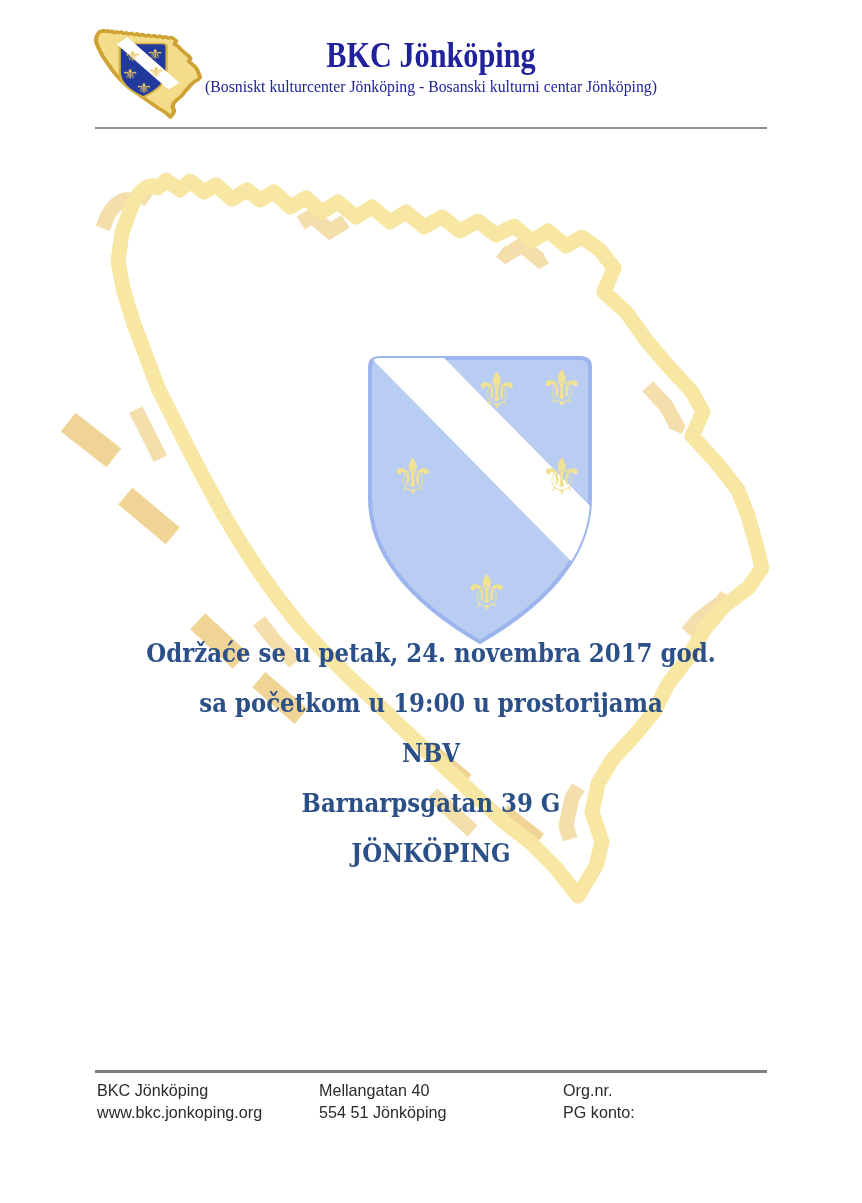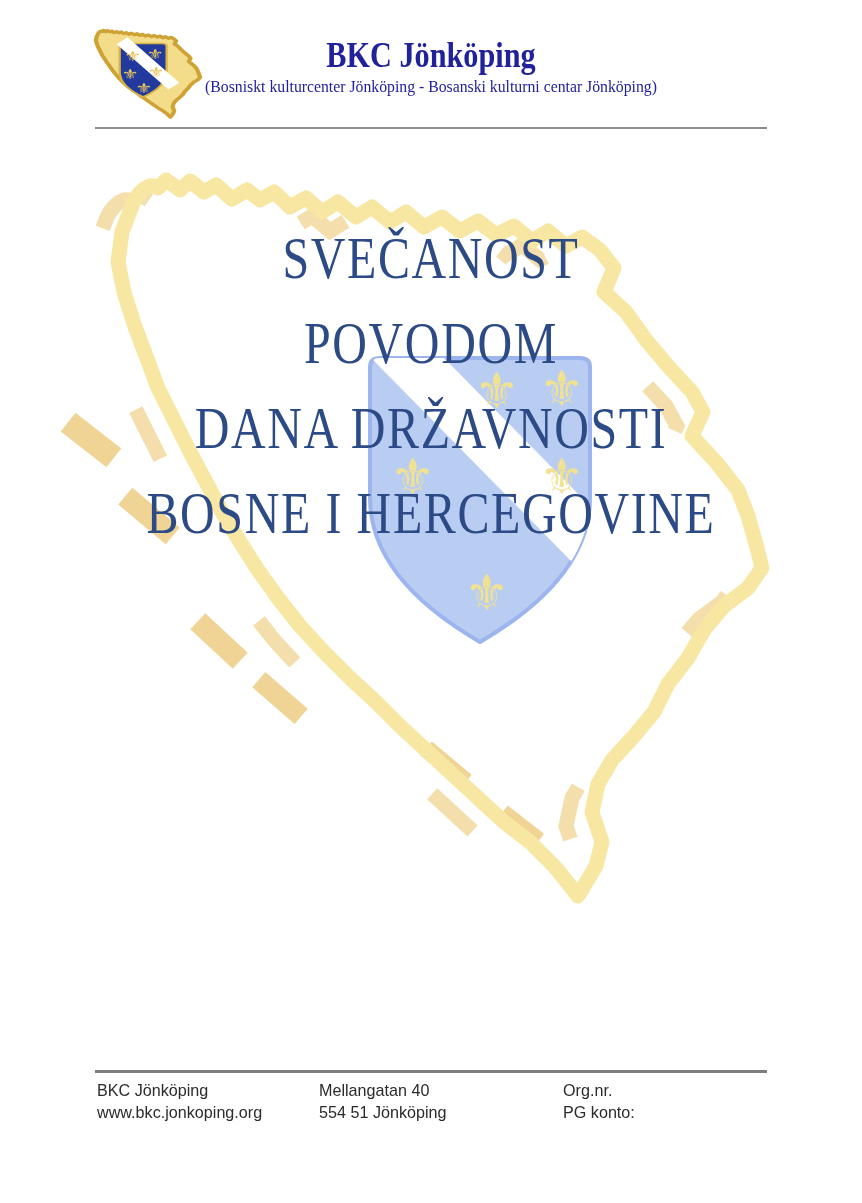--- a/index.html
+++ b/index.html
@@ -135,27 +135,28 @@
           <text x="490" y="565">⚜</text>
           <text x="415" y="700">⚜</text>
         </g>
       </g>
     </svg>
     <div class="org-name">BKC Jönköping</div>
     <div class="org-sub">(Bosniskt kulturcenter Jönköping - Bosanski kulturni centar Jönköping)</div>
     <div class="rule-top"></div>
   </div>
 
-  <div class="title-block">
-    <div class="title-line">SVEČANOST</div>
-    <div class="title-line">POVODOM</div>
-    <div class="title-line">DANA DRŽAVNOSTI</div>
-    <div class="title-line">BOSNE I HERCEGOVINE</div>
+
+  <div class="detail-block">
+    <div class="detail-line">Održaće se u petak, 24. novembra 2017 god.</div>
+    <div class="detail-line">sa početkom u 19:00 u prostorijama</div>
+    <div class="detail-line">NBV</div>
+    <div class="detail-line">Barnarpsgatan 39 G</div>
+    <div class="detail-line">JÖNKÖPING</div>
   </div>
-
 
   <div class="rule-bottom"></div>
   <div class="footer">
     <div class="col col1">
       <div>BKC Jönköping</div>
       <div>www.bkc.jonkoping.org</div>
     </div>
     <div class="col col2">
       <div>Mellangatan 40</div>
       <div>554 51 Jönköping</div>

